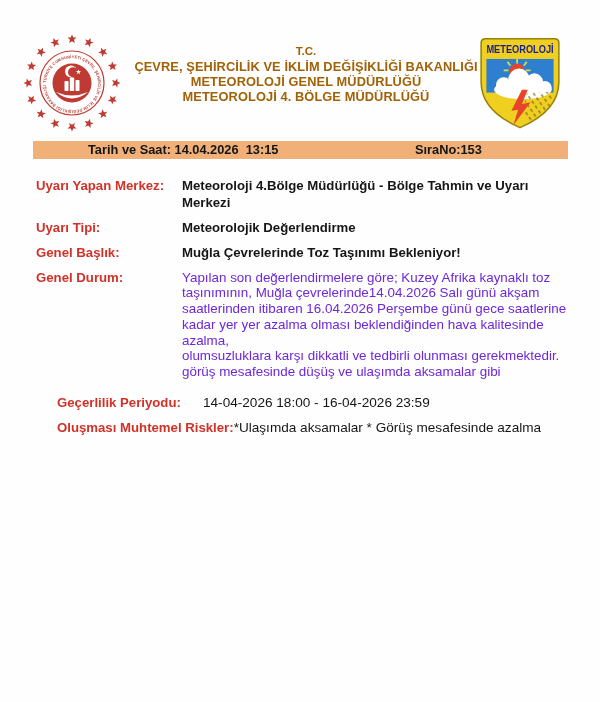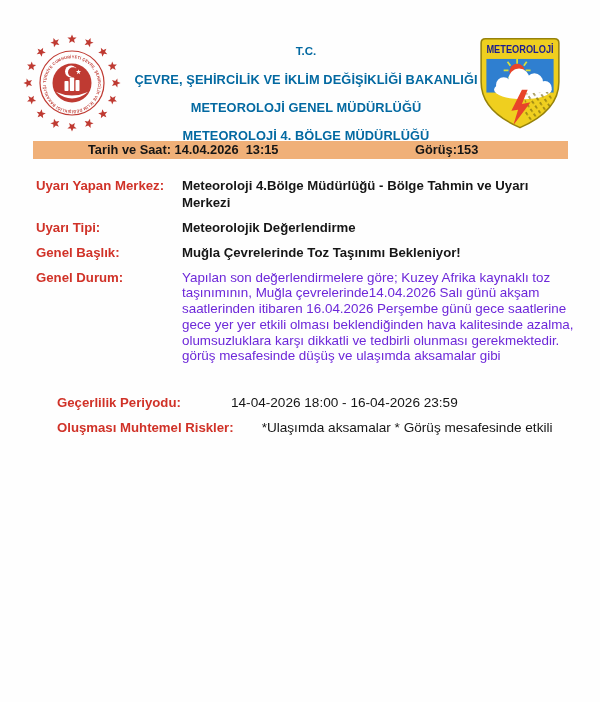--- a/index.html
+++ b/index.html
@@ -8,25 +8,25 @@
     width:600px;height:702px;
     background:#fefefe;
     font-family:"Liberation Sans","DejaVu Sans",sans-serif;
     color:#111;
     overflow:hidden;
   }
   
   .header-text{
     position:absolute;top:44px;left:12px;right:0;
     text-align:center;
-    color:#0369a1;
+    color:#a16207;
     font-weight:bold;
   }
   .header-text .l1{font-size:11.5px;line-height:15px;}
-  .header-text .l2,.header-text .l3,.header-text .l4{font-size:12.8px;line-height:15px;letter-spacing:0.1px;margin-top:13px;}
+  .header-text .l2,.header-text .l3,.header-text .l4{font-size:12.8px;line-height:15px;letter-spacing:0.1px;}
   .seal{position:absolute;left:22px;top:31px;width:100px;height:104px;}
   .shield{position:absolute;left:474px;top:34px;width:92px;height:96px;}
   
   .datebar{
     position:absolute;left:33px;top:141px;width:535px;height:18px;
     background:#f0b078;
   }
   .datebar .dtxt{
     position:absolute;top:1px;
     font-size:12.8px;font-weight:bold;color:#151515;white-space:pre;
@@ -42,21 +42,21 @@
     color:#d03228;font-weight:bold;
     font-size:13.2px;line-height:16.5px;
     box-sizing:border-box;
   }
   .fvalue{
     font-size:13.2px;line-height:16.5px;color:#161616;
   }
   .fvalue.bold{font-weight:bold;}
   .para-line{font-size:13.4px;line-height:15.8px;color:#6d28d9;}
   .fields-bottom .flabel{min-width:146px;margin-left:21px;}
-  .fields-bottom .fvalue{font-size:13.6px;margin-left:28px;}
+  .fields-bottom .fvalue{font-size:13.6px;}
 </style>
 </head>
 <body>
 
 <div class="page">
 
   <svg class="seal" viewBox="0 0 100 100">
     <defs>
       <path id="sealTextPath" d="M 24,50 A 26,26 0 1 1 23.98,50.5"></path>
       <polygon id="sealStar" points="0,-4.6 1.3,-1.5 4.6,-1.4 2,0.7 2.9,4 0,2.2 -2.9,4 -2,0.7 -4.6,-1.4 -1.3,-1.5"></polygon>
@@ -139,21 +139,21 @@
 
   <div class="header-text">
     <div class="l1">T.C.</div>
     <div class="l2">ÇEVRE, ŞEHİRCİLİK VE İKLİM DEĞİŞİKLİĞİ BAKANLIĞI</div>
     <div class="l3">METEOROLOJİ GENEL MÜDÜRLÜĞÜ</div>
     <div class="l4">METEOROLOJİ 4. BÖLGE MÜDÜRLÜĞÜ</div>
   </div>
 
   <div class="datebar">
     <span class="dtxt date">Tarih ve Saat: 14.04.2026  13:15</span>
-    <span class="dtxt sira">Görüş:153</span>
+    <span class="dtxt sira">SıraNo:153</span>
   </div>
 
   <div class="fields-top">
     <div class="frow">
       <div class="flabel">Uyarı Yapan Merkez:</div>
       <div class="fvalue bold">Meteoroloji 4.Bölge Müdürlüğü - Bölge Tahmin ve Uyarı Merkezi</div>
     </div>
     <div class="frow">
       <div class="flabel">Uyarı Tipi:</div>
       <div class="fvalue bold">Meteorolojik Değerlendirme</div>
@@ -161,31 +161,31 @@
     <div class="frow">
       <div class="flabel">Genel Başlık:</div>
       <div class="fvalue bold">Muğla Çevrelerinde Toz Taşınımı Bekleniyor!</div>
     </div>
     <div class="frow">
       <div class="flabel">Genel Durum:</div>
       <div class="fvalue">
         <div class="para-line">Yapılan son değerlendirmelere göre; Kuzey Afrika kaynaklı toz</div>
         <div class="para-line">taşınımının, Muğla çevrelerinde14.04.2026 Salı günü akşam</div>
         <div class="para-line">saatlerinden itibaren 16.04.2026 Perşembe günü gece saatlerine</div>
-        <div class="para-line">gece yer yer etkili olması beklendiğinden hava kalitesinde azalma,</div>
+        <div class="para-line">kadar yer yer azalma olması beklendiğinden hava kalitesinde azalma,</div>
         <div class="para-line">olumsuzluklara karşı dikkatli ve tedbirli olunması gerekmektedir.</div>
         <div class="para-line">görüş mesafesinde düşüş ve ulaşımda aksamalar gibi</div>
       </div>
     </div>
   </div>
 
   <div class="fields-bottom">
     <div class="frow">
       <div class="flabel">Geçerlilik Periyodu:</div>
       <div class="fvalue">14-04-2026 18:00 - 16-04-2026 23:59</div>
     </div>
     <div class="frow">
       <div class="flabel" style="min-width:0;">Oluşması Muhtemel Riskler:</div>
-      <div class="fvalue">*Ulaşımda aksamalar * Görüş mesafesinde etkili</div>
+      <div class="fvalue">*Ulaşımda aksamalar * Görüş mesafesinde azalma</div>
     </div>
   </div>
 
 </div>
 
 </body></html>

